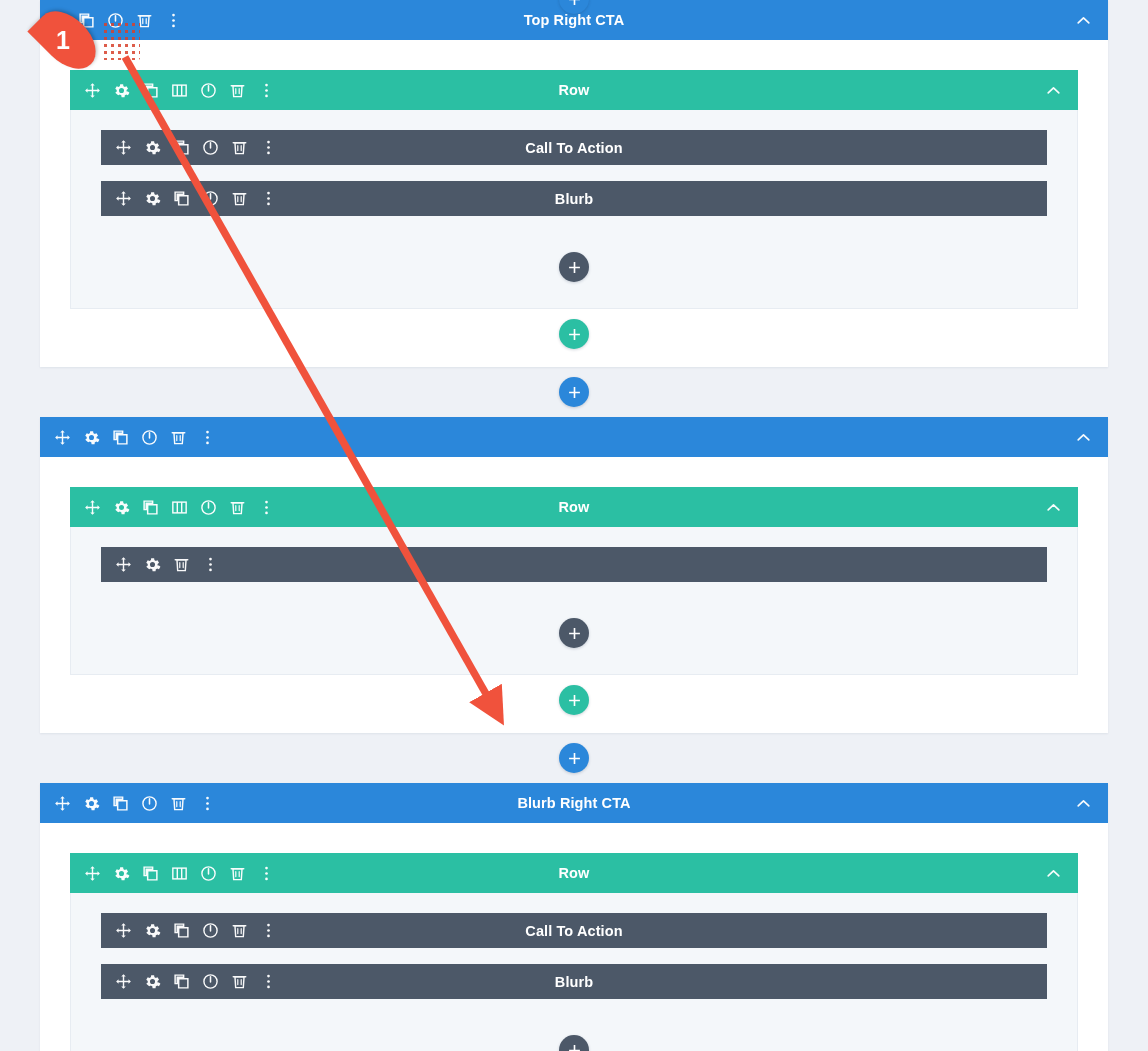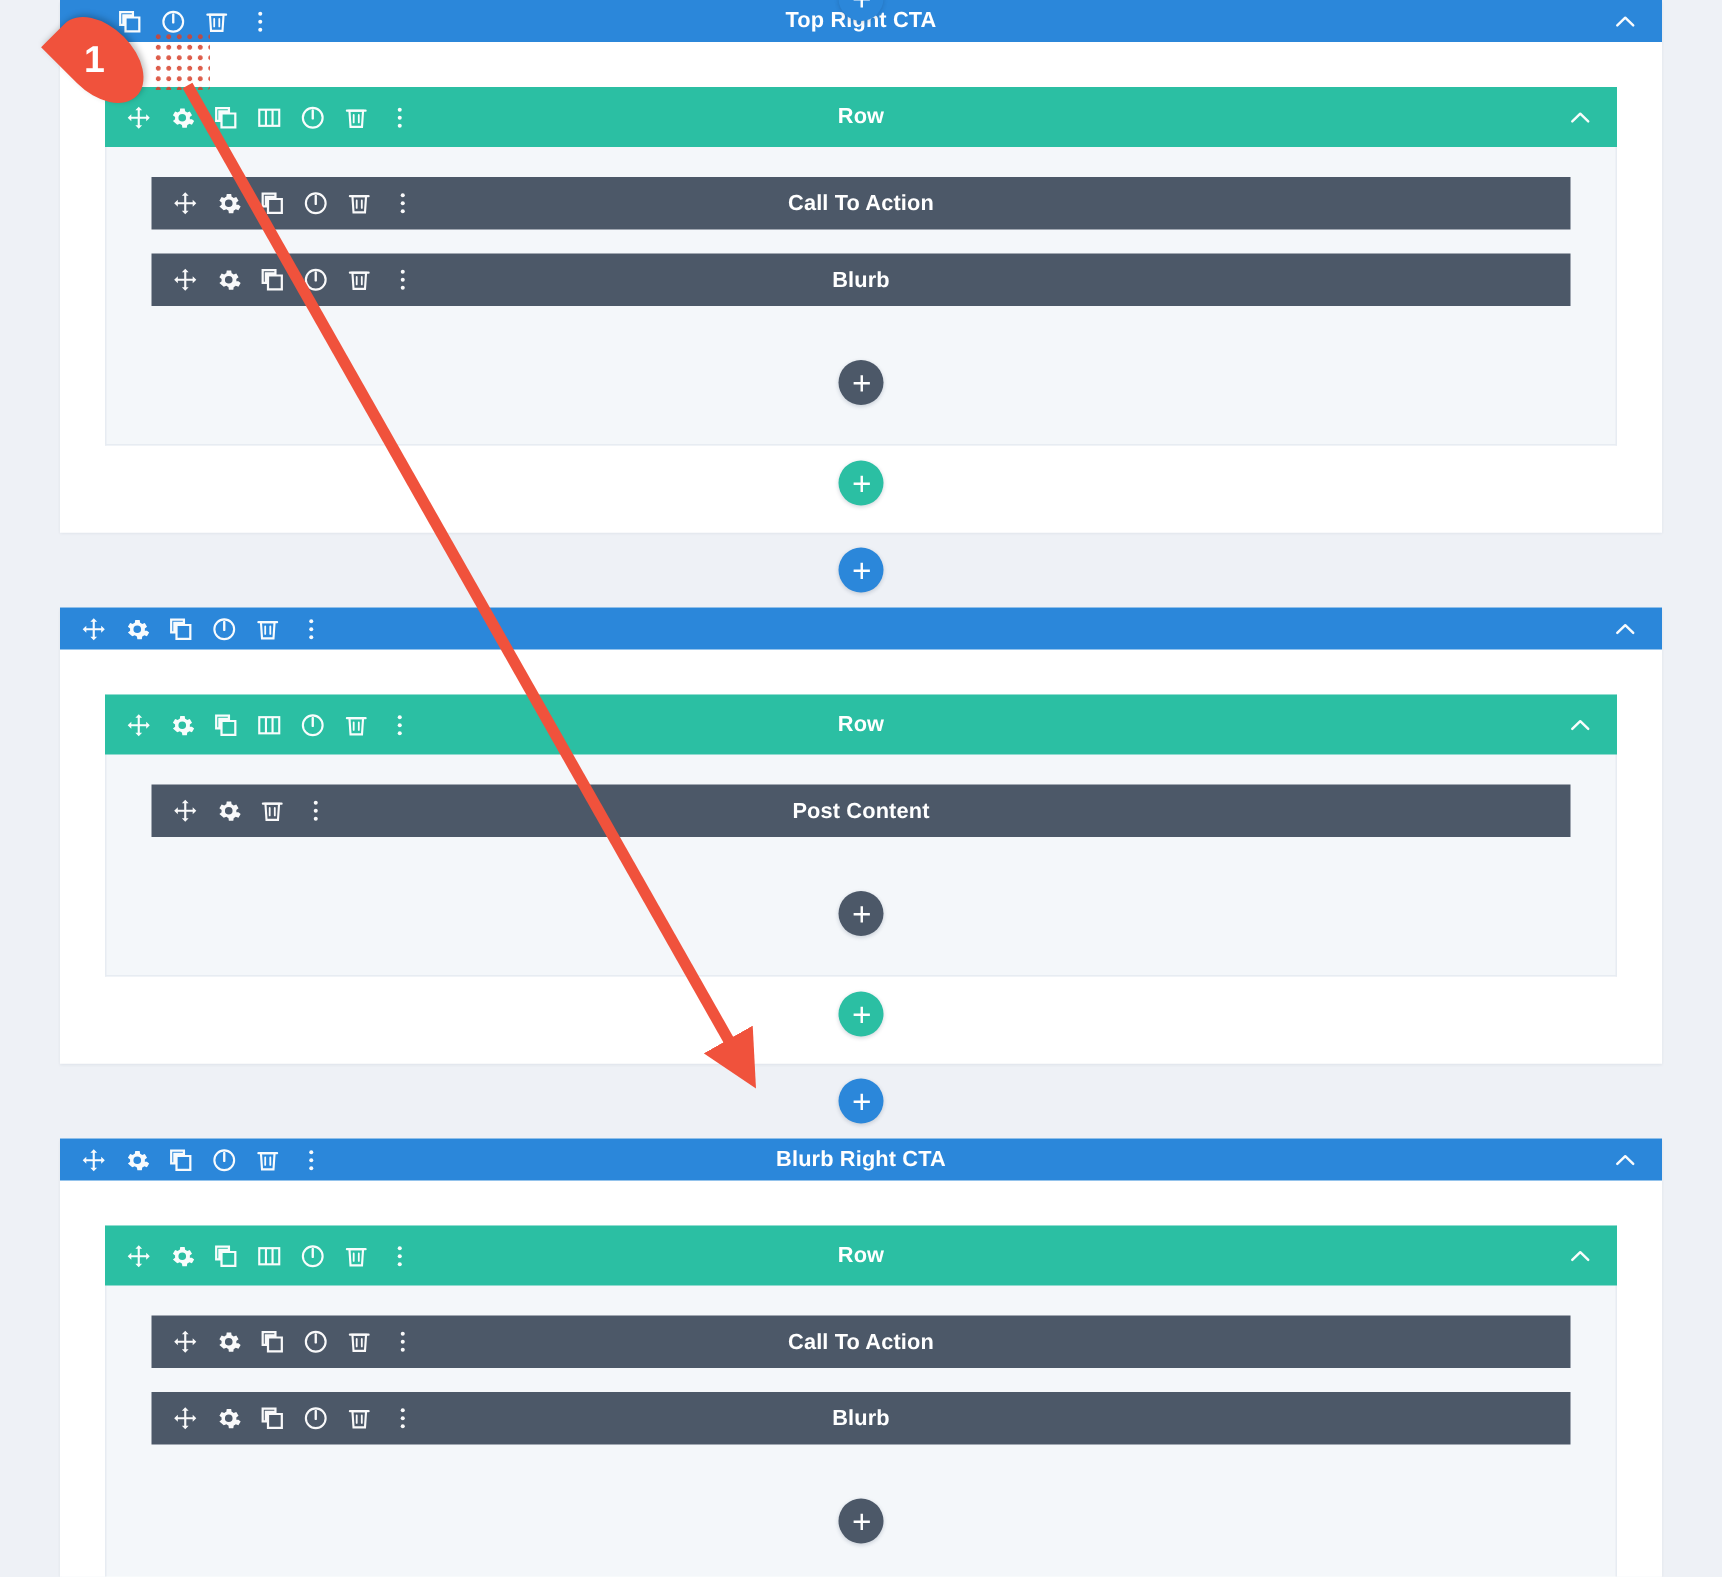--- a/index.html
+++ b/index.html
@@ -63,21 +63,21 @@
     flex: none;
   }
   .ico-wrap { display: flex; align-items: center; justify-content:center; position: relative; cursor: pointer; }
 
   
   .section {
     background: #ffffff;
     margin: 0 40px;
     box-shadow: 0 1px 2px rgba(20,40,70,.07);
   }
-  .section-header { background: #2b87da; height: 28px; }
+  .section-header { background: #2b87da; height: 40px; }
   .section-body { padding: 0 0 0 0; background:#ffffff; }
 
   
   .row-block {
     margin: 30px 30px 0 30px;
     background: #f4f7fa;
     border: 1px solid #e7ecf2;
     border-top: 0;
   }
   .row-header { background: #2bbfa3; height: 40px; margin: 0 -1px; }
@@ -531,21 +531,20 @@
                     </svg>
                 </span>
                 <span class="ico-wrap">
                   <svg class="ico" viewBox="0 0 24 24">
                       <circle cx="12" cy="4.4" r="1.9"></circle>
                       <circle cx="12" cy="12" r="1.9"></circle>
                       <circle cx="12" cy="19.6" r="1.9"></circle>
                     </svg>
                 </span>
               </div>
-              <div class="bar-title">Post Content</div>
             </div>
 
             <div class="add-module-wrap">
               <div class="addbtn add-module">
                 <svg viewBox="0 0 24 24">
                     <path d="M10.5 2h3v8.5H22v3h-8.5V22h-3v-8.5H2v-3h8.5z"></path>
                   </svg>
               </div>
             </div>
           </div>

